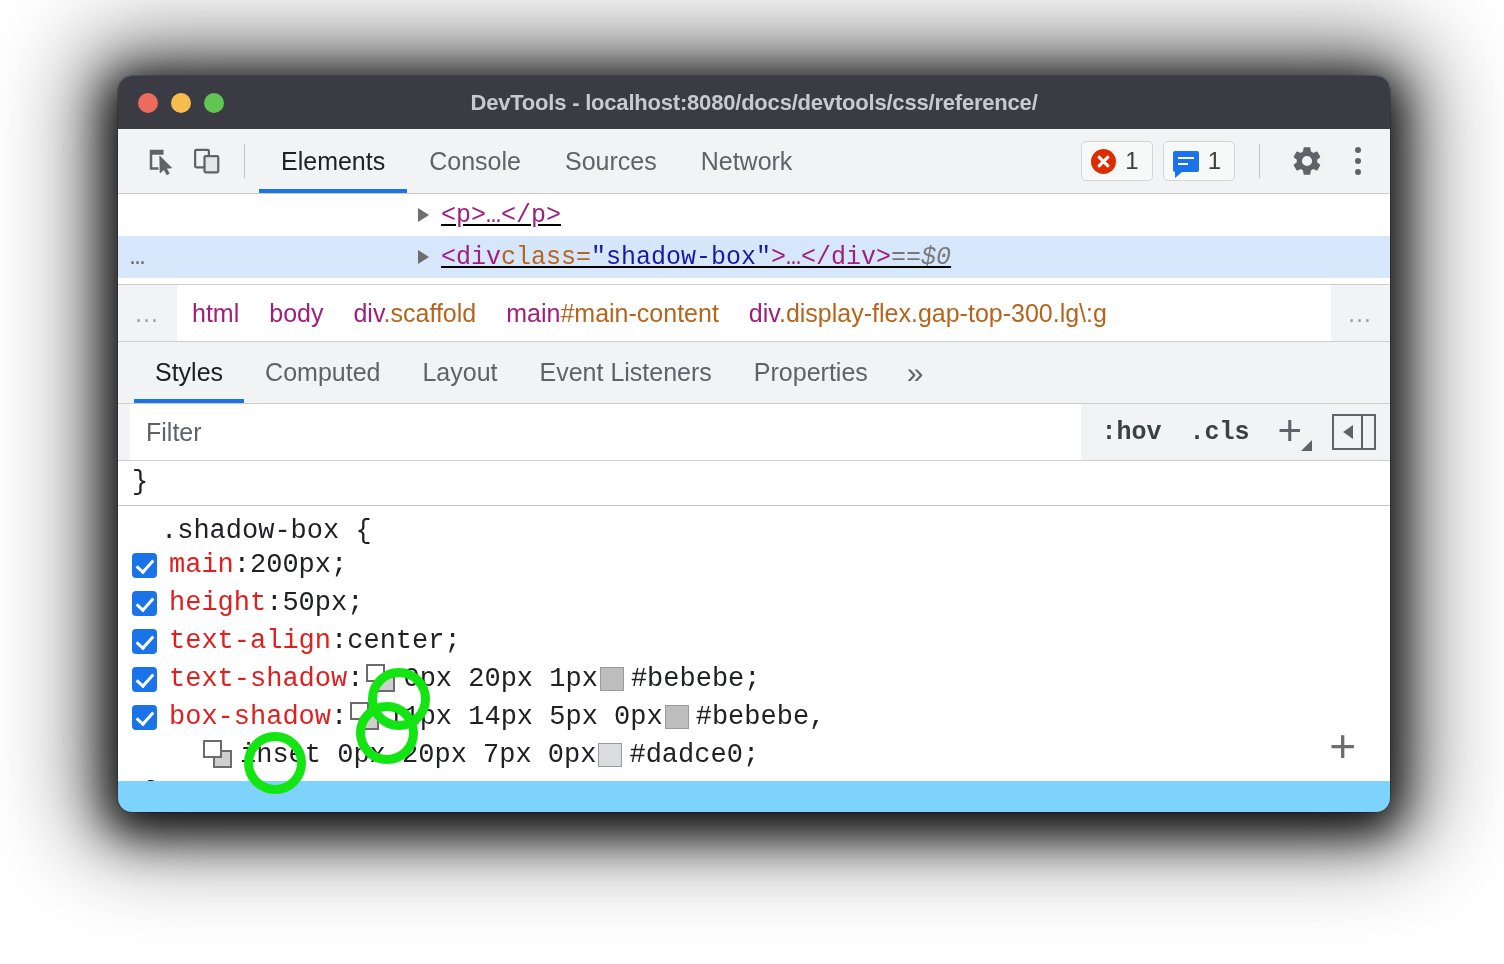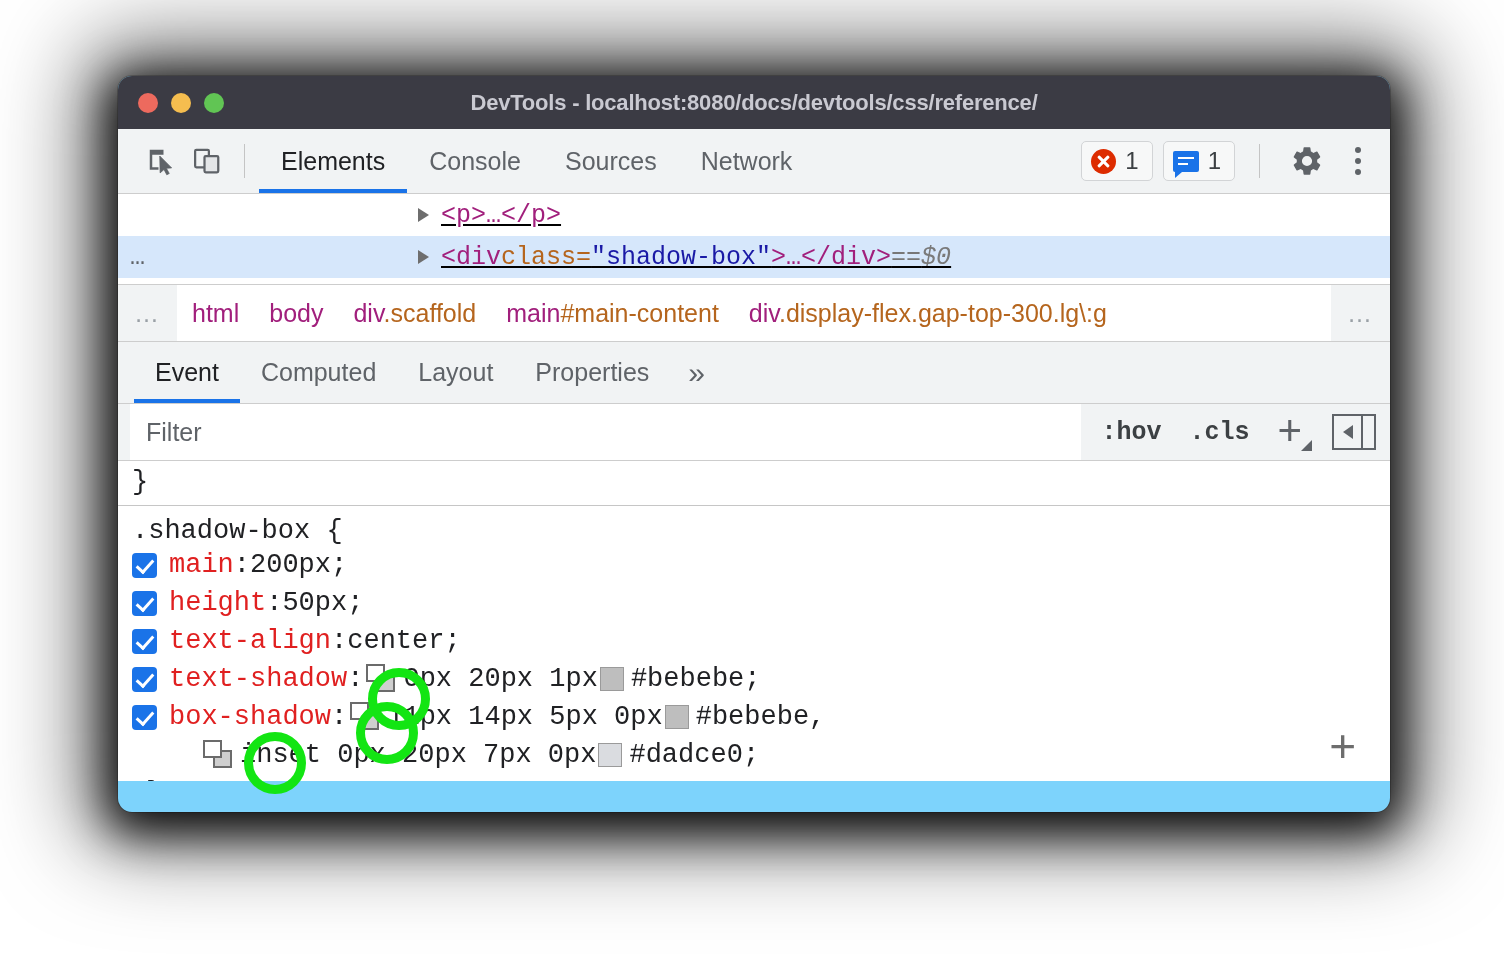--- a/index.html
+++ b/index.html
@@ -333,20 +333,21 @@
     overflow: hidden;
   }
   .rule-partial {
     padding: 6px 0 8px 14px;
     border-bottom: 1px solid #c6c6c6;
   }
   .rule-block { padding: 10px 0 0 14px; position: relative; }
   .rule-head {
     display: flex; align-items: baseline;
     padding-right: 16px;
+    margin-left: 29px;
   }
   .selector { color: #202124; }
   .rule-origin {
     margin-left: auto;
     color: #202124;
     text-decoration: underline;
     font-size: 27px;
   }
   .decl {
     display: flex; align-items: center;
@@ -540,27 +541,30 @@
         <span>main</span><span class="cls">#main-content</span>
       </div>
       <div class="crumb">
         <span>div</span><span class="cls">.display-flex.gap-top-300.lg\:g</span>
       </div>
       <div class="crumb-more right">…</div>
     </div>
 
     <div class="pane-tabs">
       <div class="pane-tab active">
-        <span>Event</span>
+        <span>Styles</span>
       </div>
       <div class="pane-tab">
         <span>Computed</span>
       </div>
       <div class="pane-tab">
         <span>Layout</span>
+      </div>
+      <div class="pane-tab">
+        <span>Event Listeners</span>
       </div>
       <div class="pane-tab">
         <span>Properties</span>
       </div>
       <div class="pane-overflow">»</div>
     </div>
 
     <div class="filterbar">
       <input class="filter-input" type="text" placeholder="Filter" style="">
       <div class="filter-tools">

